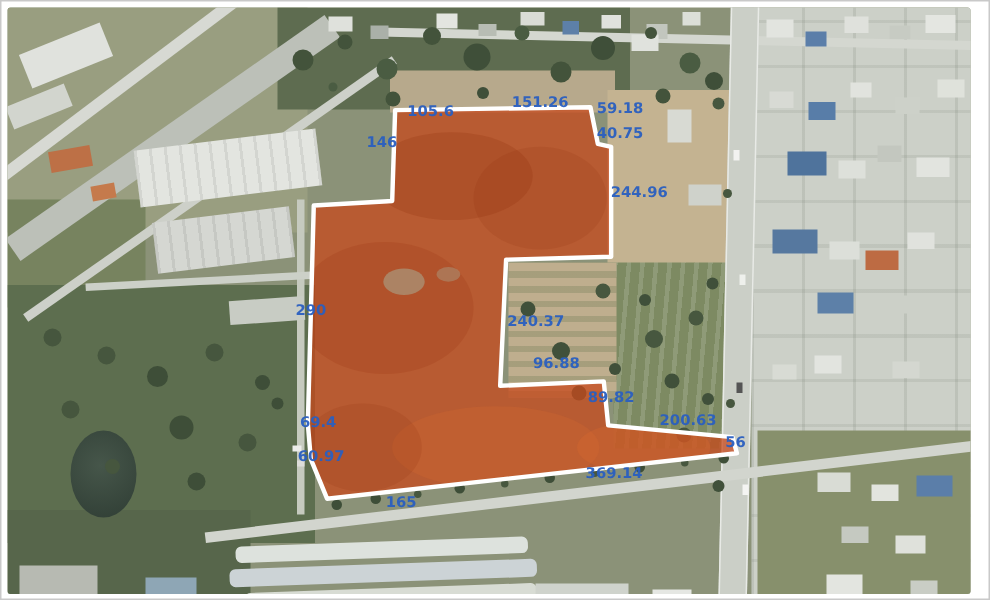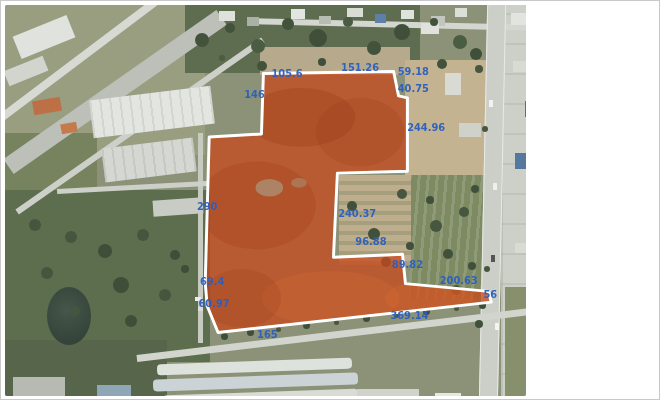--- a/index.html
+++ b/index.html
@@ -1,17 +1,17 @@
 <!DOCTYPE html>
 <html><head>
 <meta charset="utf-8">
 <style>
   html,body{margin:0;padding:0;background:#ffffff;font-family:"DejaVu Sans",sans-serif;}
   .frame{position:relative;width:660px;height:400px;box-sizing:border-box;border:1px solid #c9c9c9;background:#ffffff;}
-  .map{position:absolute;left:4px;top:4px;width:521px;height:391px;overflow:hidden;border-radius:2px;background:#8b9278;}
+  .map{position:absolute;left:4px;top:4px;width:642px;height:391px;overflow:hidden;border-radius:2px;background:#8b9278;}
   .b{position:absolute;}
   .tree{position:absolute;border-radius:50%;}
   .ridges{background-image:repeating-linear-gradient(90deg,rgba(0,0,0,0.07) 0 2px,transparent 2px 10px);}
   svg.overlay{position:absolute;left:0;top:0;}
   text.mlabel{font-family:"DejaVu Sans",sans-serif;font-weight:bold;}
 </style>
 </head>
 <body>
 
 <div class="frame">

